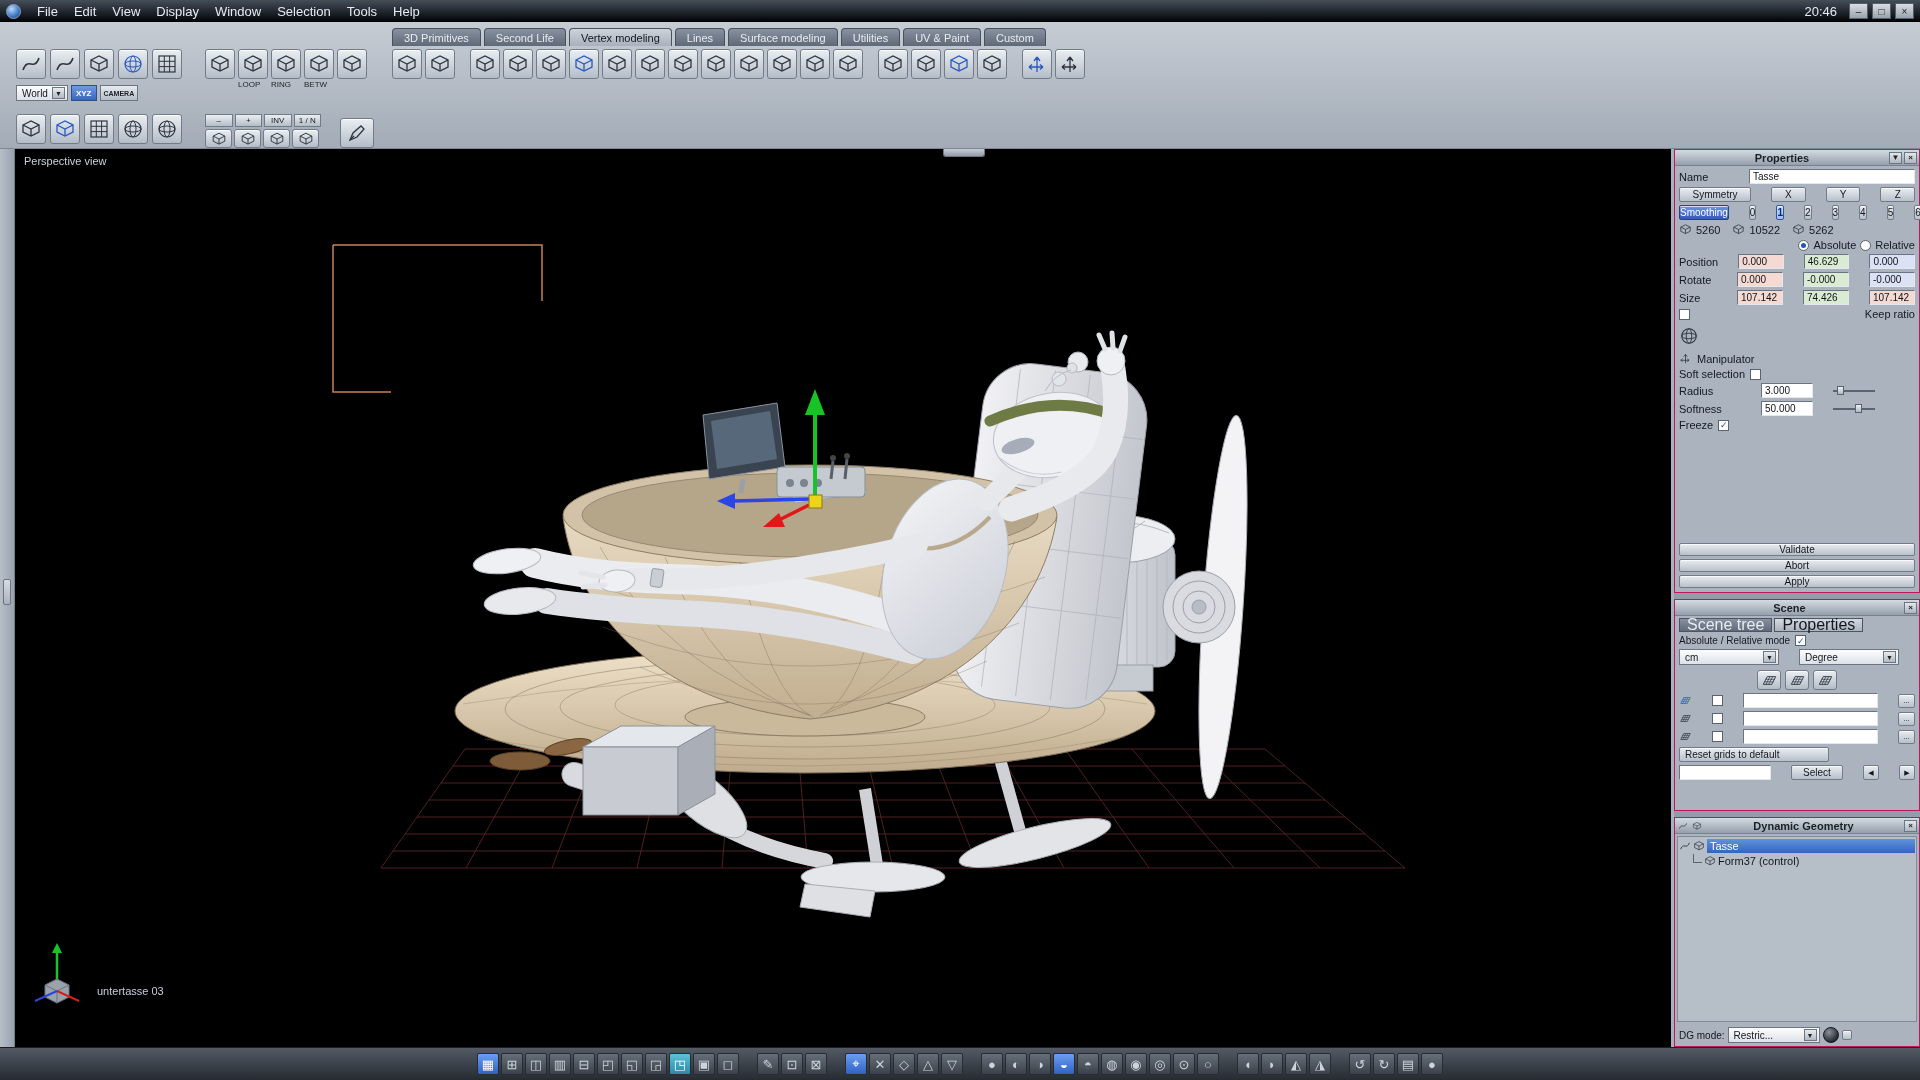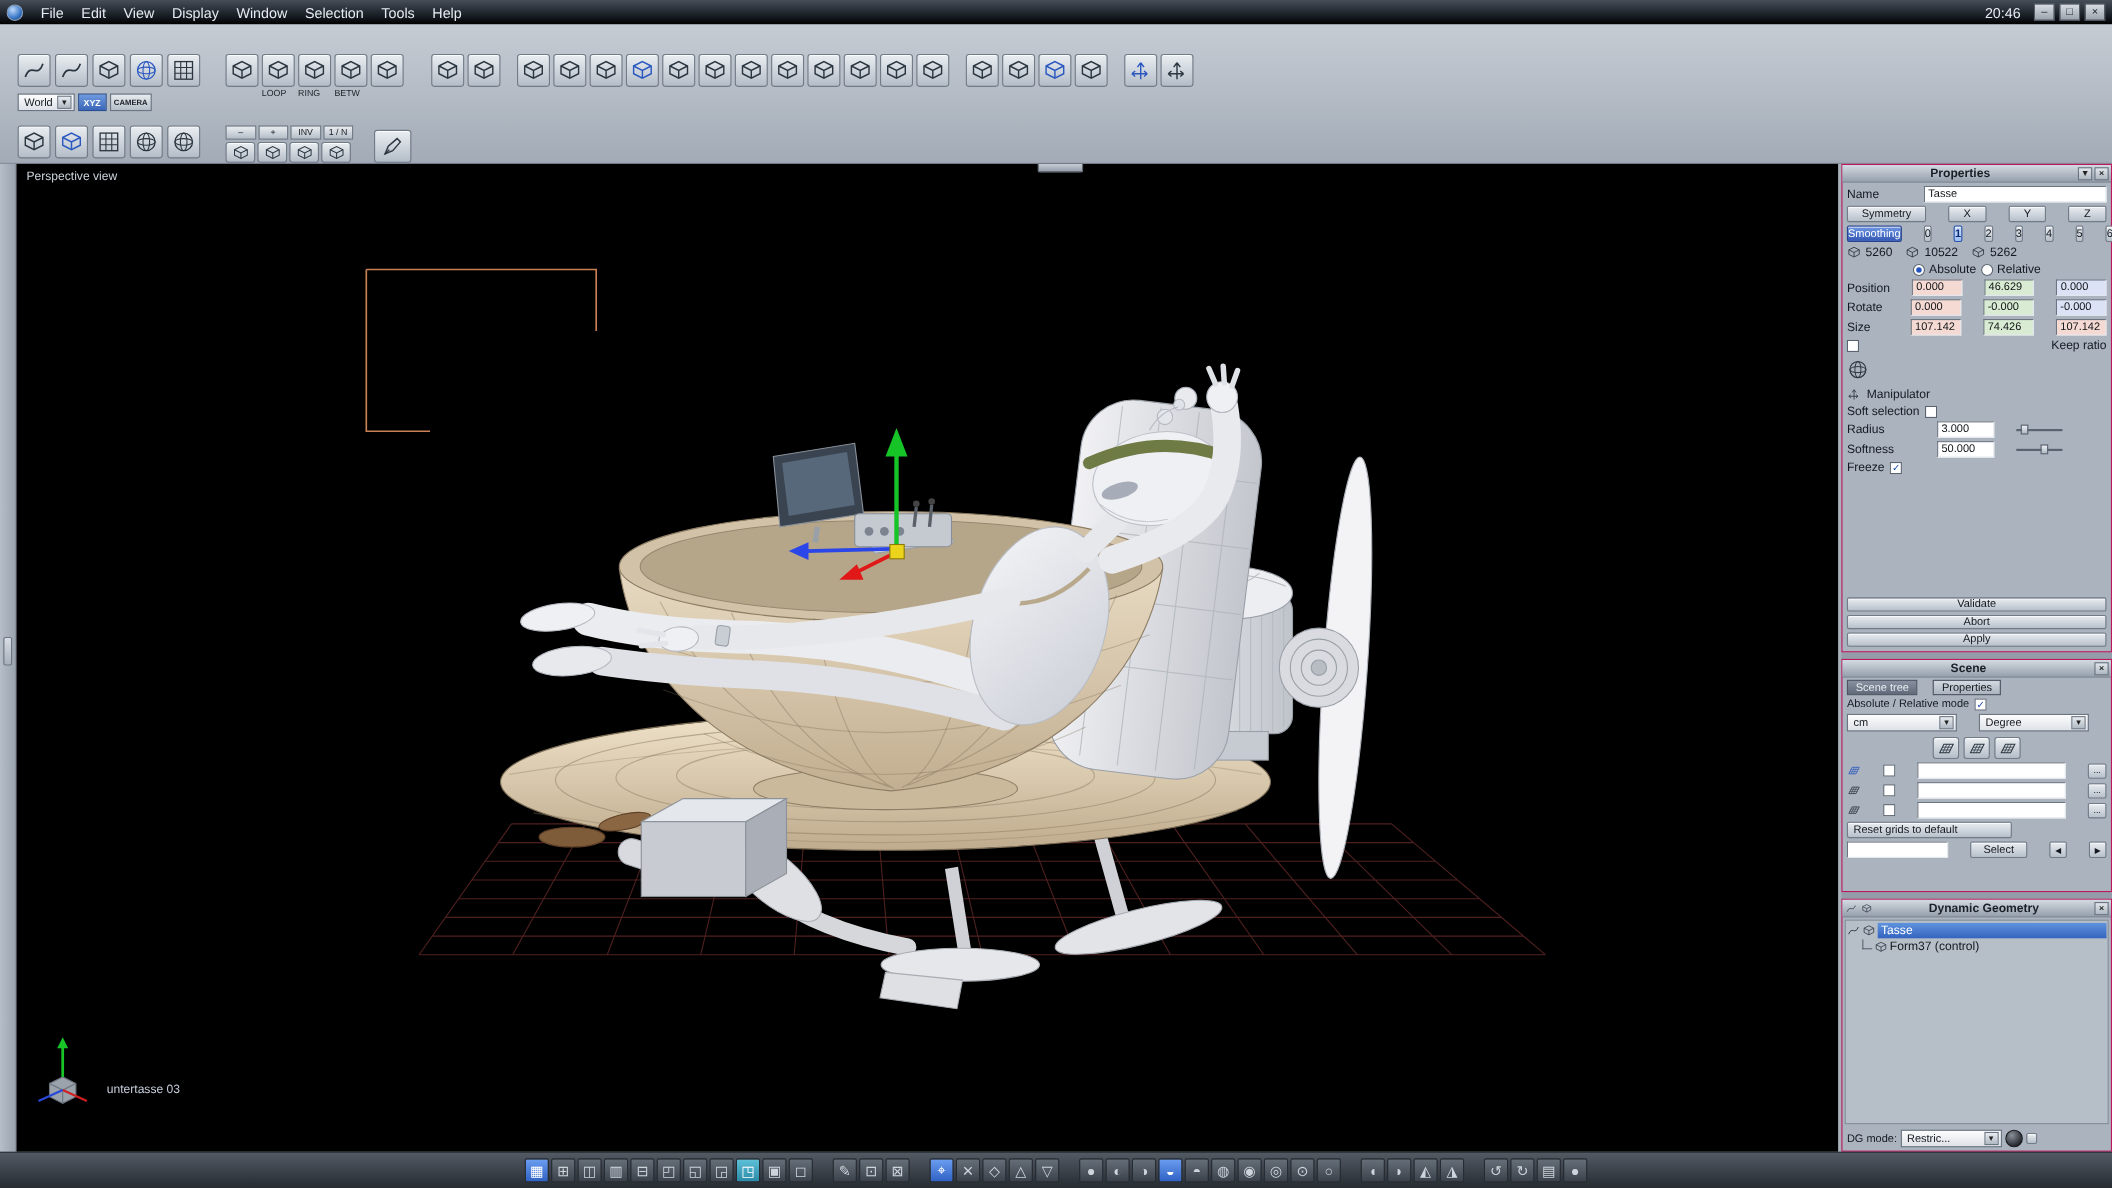--- a/index.html
+++ b/index.html
@@ -117,22 +117,22 @@
     background:linear-gradient(#eef1f4,#aeb7c1); border:1px solid #5a6470; }
   .cicon { width:13px; height:13px; }
   .cicon svg { width:13px; height:13px; color:#2c3640; }
 
   #properties-panel { height:444px; }
   #props-buttons { position:absolute; bottom:4px; left:4px; right:4px; display:flex; gap:3px;flex-direction:column; }
   #props-buttons .raised { flex:1; height:17px; }
 
   .panel-gap { height:6px; }
   #scene-panel { height:212px; }
-  .scene-tab { height:14px; padding:0 7px; font-size:10px; display:flex; align-items:center;
-    background:linear-gradient(#8791a0,#606a79); color:#e8ecf1; border:1px solid #4d5562; margin-right:14px; }
+  .scene-tab { height:14px; padding:0 7px; font-size:16px; display:flex; align-items:center;
+    background:linear-gradient(#8791a0,#606a79); color:#e8ecf1; border:1px solid #4d5562; margin-right:2px; }
   .scene-tab.active { background:linear-gradient(#d4dae1,#aab3be); color:#14181e; }
   .plane-btn { width:24px; height:20px; }
   .plane-btn svg { width:17px; height:17px; color:#2c3640; }
   .dots-btn { width:17px; height:14px; font-size:8px; }
 
   #dg-panel { flex:1; display:flex; flex-direction:column; }
   #dg-tree { flex:1; margin:2px; background:#b6bec8; border:1px solid #828c98; font-size:11px;
     color:#14181e; padding:1px; overflow:hidden; }
   .dg-row1 { display:flex; align-items:center; gap:2px; height:15px; }
   .sel-label { flex:1; height:14px; display:flex; align-items:center; padding:0 3px;
@@ -207,20 +207,30 @@
     <div id="menubar-right">
       <span id="clock">20:46</span>
       <span class="winbtn">–</span>
       <span class="winbtn">□</span>
       <span class="winbtn">×</span>
     </div>
   </div>
 
   <div id="toolbar">
 
+    <div class="tabstrip">
+      <span class="tab">3D Primitives</span>
+      <span class="tab">Second Life</span>
+      <span class="tab active">Vertex modeling</span>
+      <span class="tab">Lines</span>
+      <span class="tab">Surface modeling</span>
+      <span class="tab">Utilities</span>
+      <span class="tab">UV &amp; Paint</span>
+      <span class="tab">Custom</span>
+    </div>
 
     <div id="main-tool-row">
       <span class="btn tbtn">
           <svg>
             <use href="#sym-cube"></use>
           </svg>
         </span>
       <span class="btn tbtn">
           <svg>
             <use href="#sym-cube"></use>
@@ -666,21 +676,21 @@
         <span class="cicon" style="margin-left:8px"><svg>
               <use href="#sym-cube"></use>
             </svg></span>
         <span>10522</span>
         <span class="cicon" style="margin-left:8px"><svg>
               <use href="#sym-cube"></use>
             </svg></span>
         <span>5262</span>
       </div>
 
-      <div class="prow" style="justify-content:center; gap:4px">
+      <div class="prow" style="justify-content:flex-end; gap:4px">
         <span class="radio on"></span>
         <span>Absolute</span>
         <span class="radio"></span>
         <span>Relative</span>
       </div>
 
       <div class="prow">
         <span class="plabel" style="width:50px">Position</span>
         <span class="field f3 fx">0.000</span>
         <span class="field f3 fy">46.629</span>

